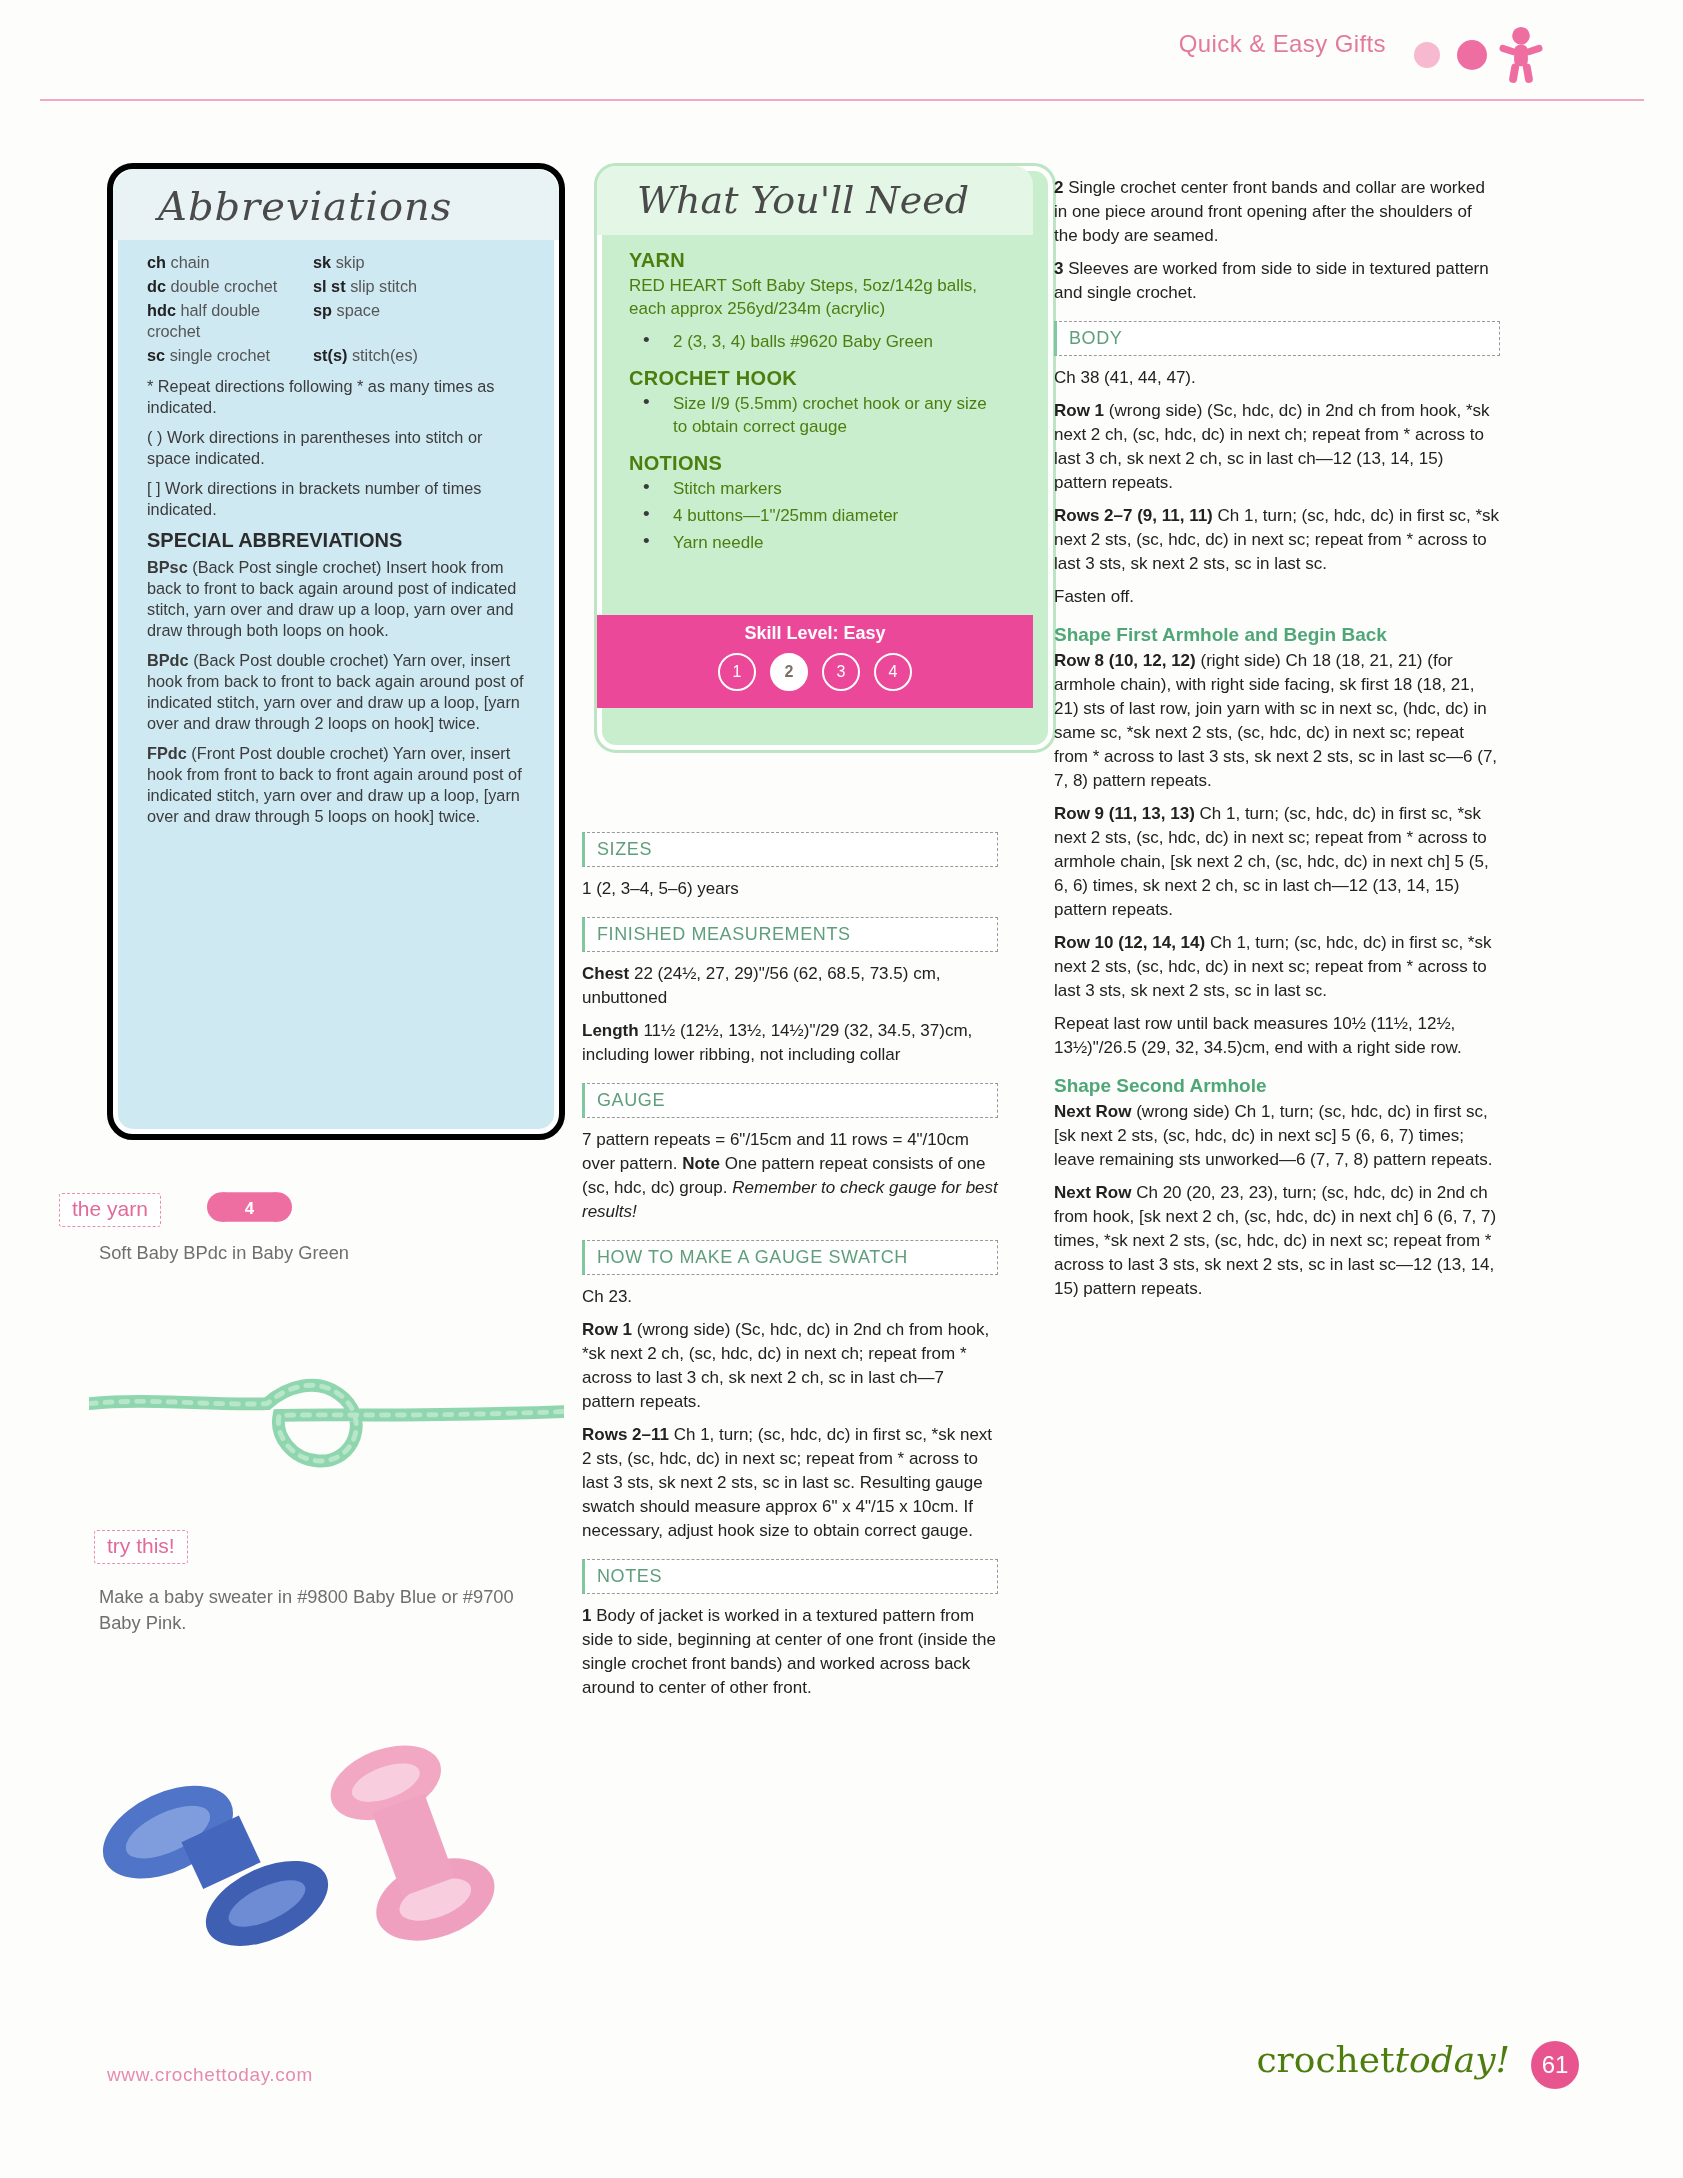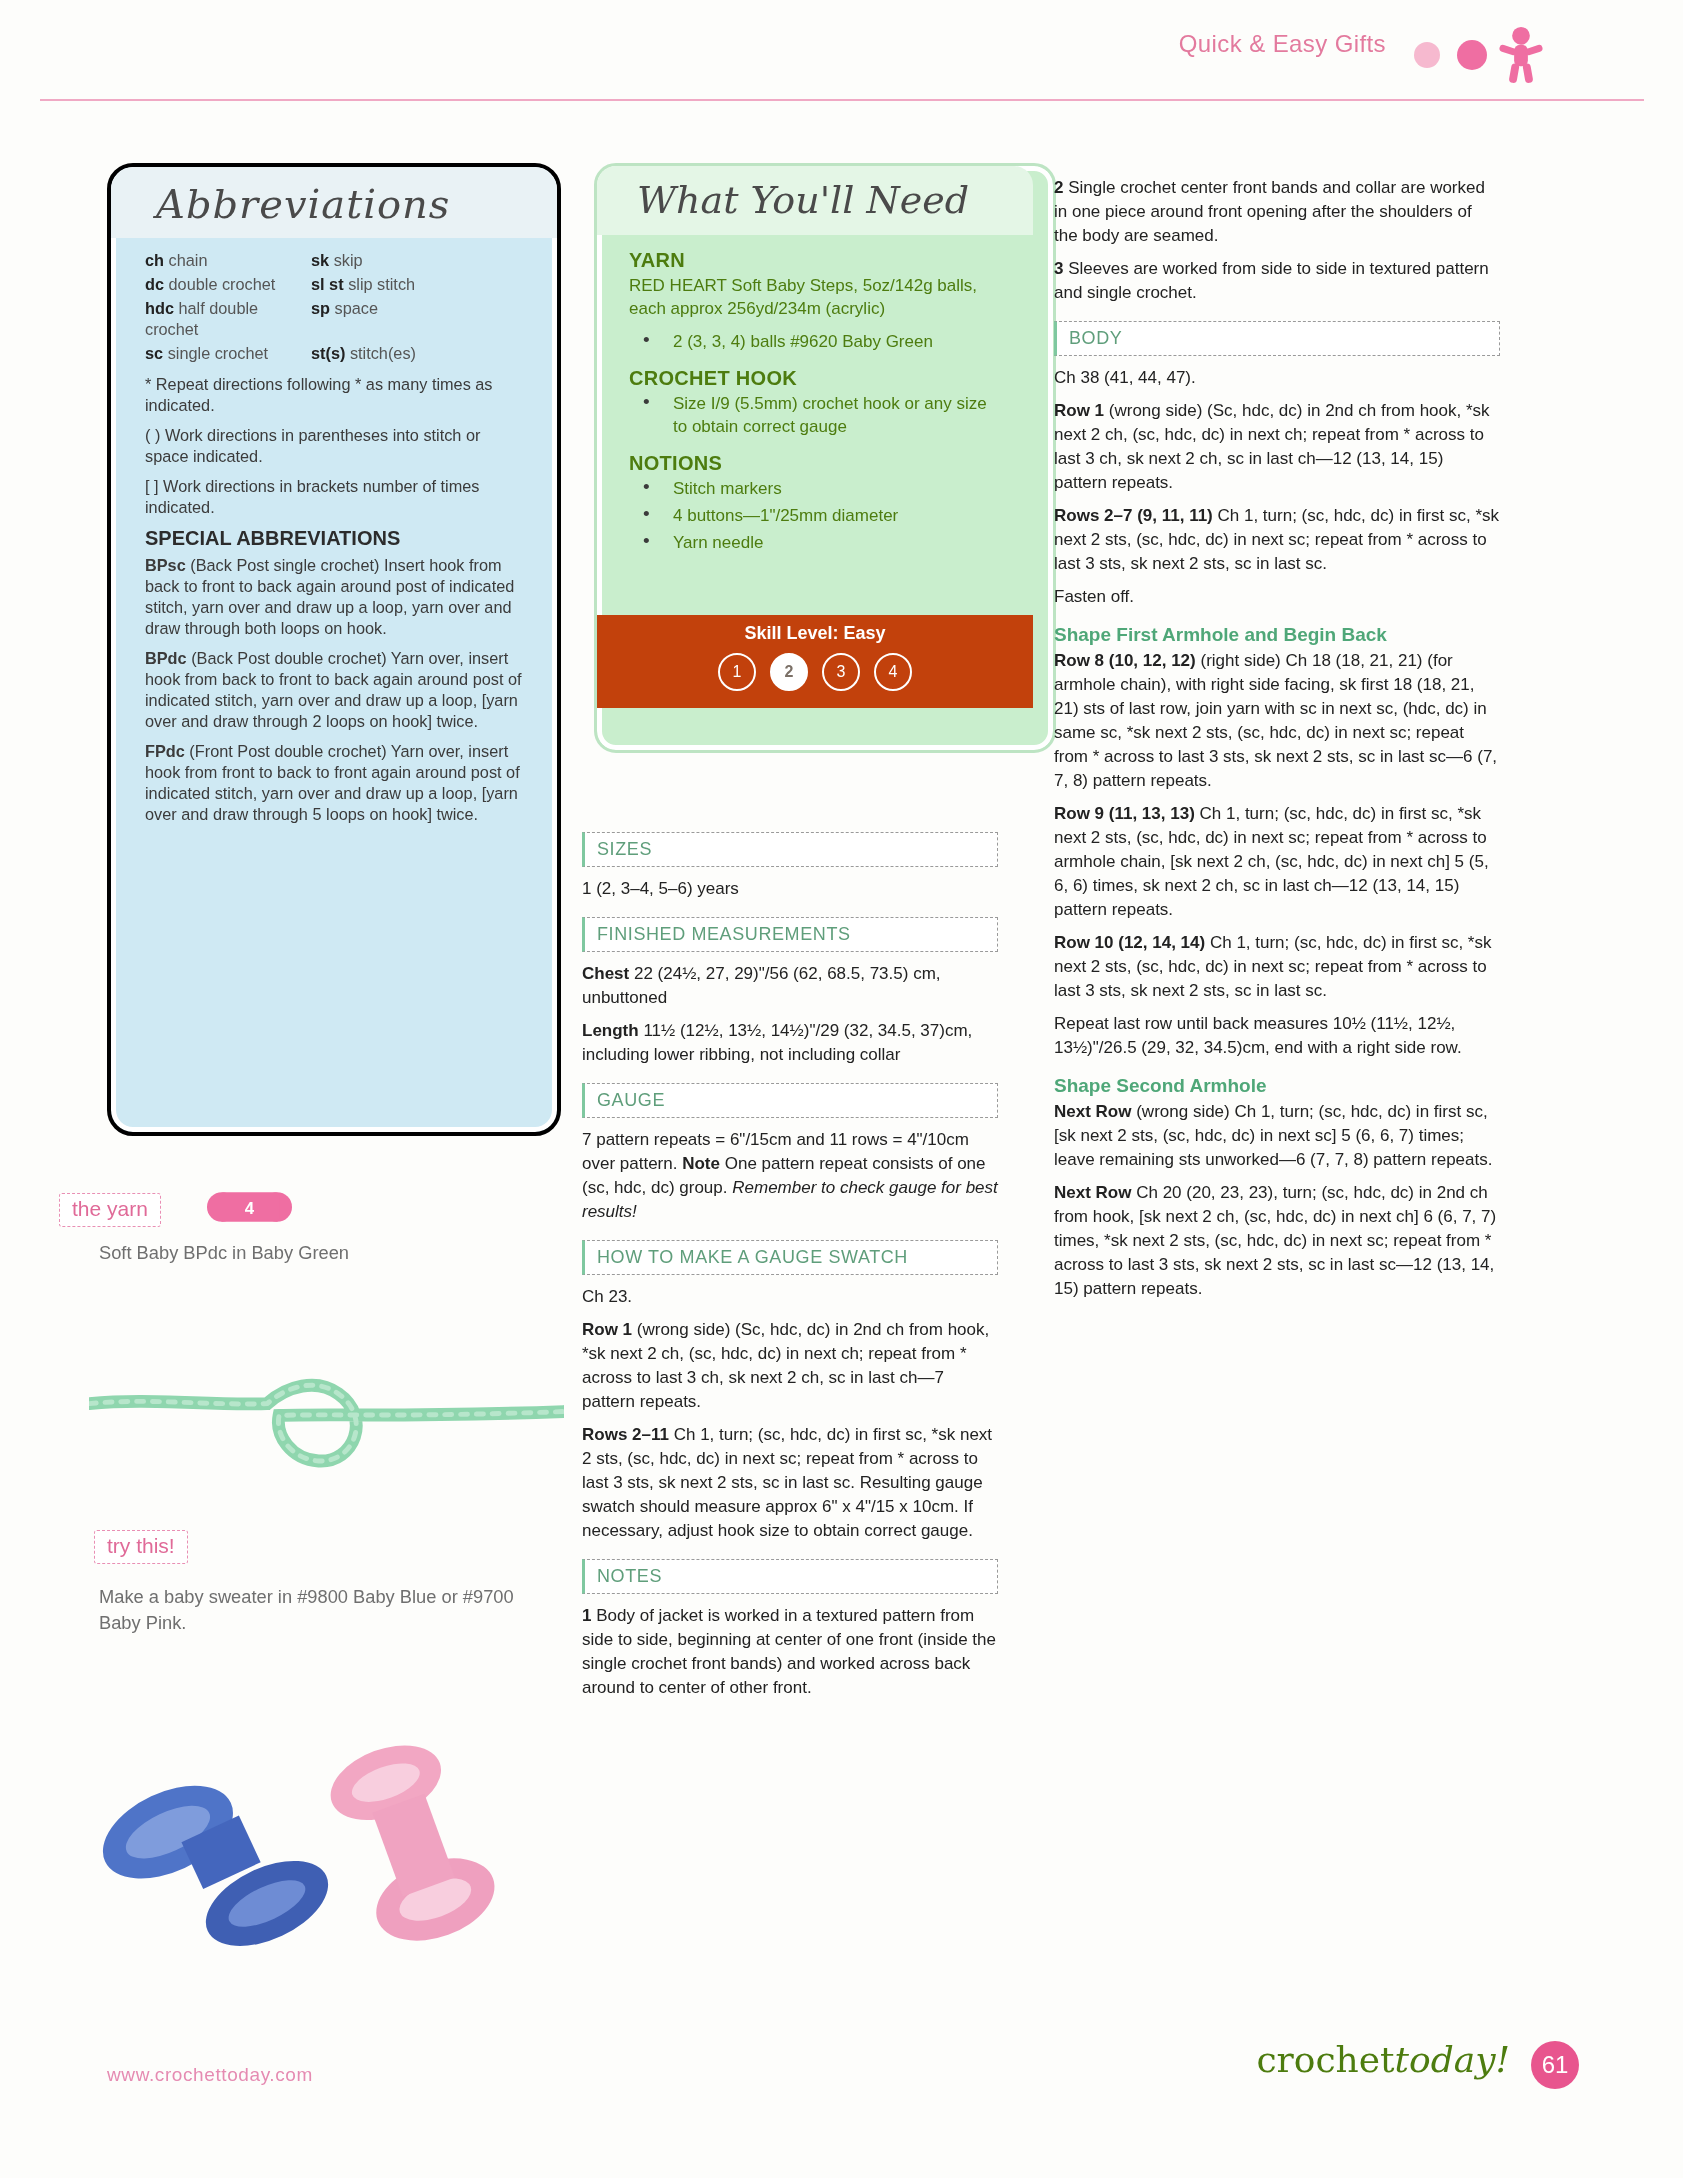--- a/index.html
+++ b/index.html
@@ -36,21 +36,21 @@
   .hdr-man{
     position:absolute;right:139px;top:26px;width:46px;height:57px;
   }
   .hdr-rule{
     position:absolute;left:40px;top:99px;width:1604px;height:2px;background:#f0a9c4;
   }
   
   .abbrev-box{
     position:absolute;left:107px;top:163px;width:446px;height:965px;
     background:#cfe9f3;
-    border:4px solid #000000;
+    border:6px solid #000000;
     border-radius:26px;
     box-shadow:0 0 0 5px #ffffff inset;
   }
   .abbrev-hdr-band{
     position:absolute;left:0;top:0;width:446px;height:71px;
     background:#e9f2f5;border-radius:23px 23px 0 0;
   }
   .abbrev-title{
     position:absolute;left:45px;top:14px;
     font-family:"DejaVu Serif", serif;
@@ -122,21 +122,21 @@
   }
   .need-body h4{
     margin:0 0 2px 0;font-size:20px;letter-spacing:0.3px;font-weight:bold;
   }
   .need-body p{margin:0 0 10px 0;}
   .bul{position:relative;padding-left:44px;margin:0 0 4px 0;}
   .bul:before{
     content:"•";position:absolute;left:14px;top:-2px;color:#3b3b3b;font-size:19px;
   }
   .skill-band{
-    position:absolute;left:0;bottom:42px;width:436px;height:93px;background:#c2410c;
+    position:absolute;left:0;bottom:42px;width:436px;height:93px;background:#ec4899;
   }
   .skill-text{
     position:absolute;left:0;top:8px;width:436px;text-align:center;
     color:#fff;font-size:18px;font-weight:bold;
   }
   .skill-dots{
     position:absolute;left:0;top:38px;width:436px;display:flex;justify-content:center;gap:14px;
   }
   .sdot{
     width:34px;height:34px;border-radius:50%;border:2px solid #fff;color:#fff;

